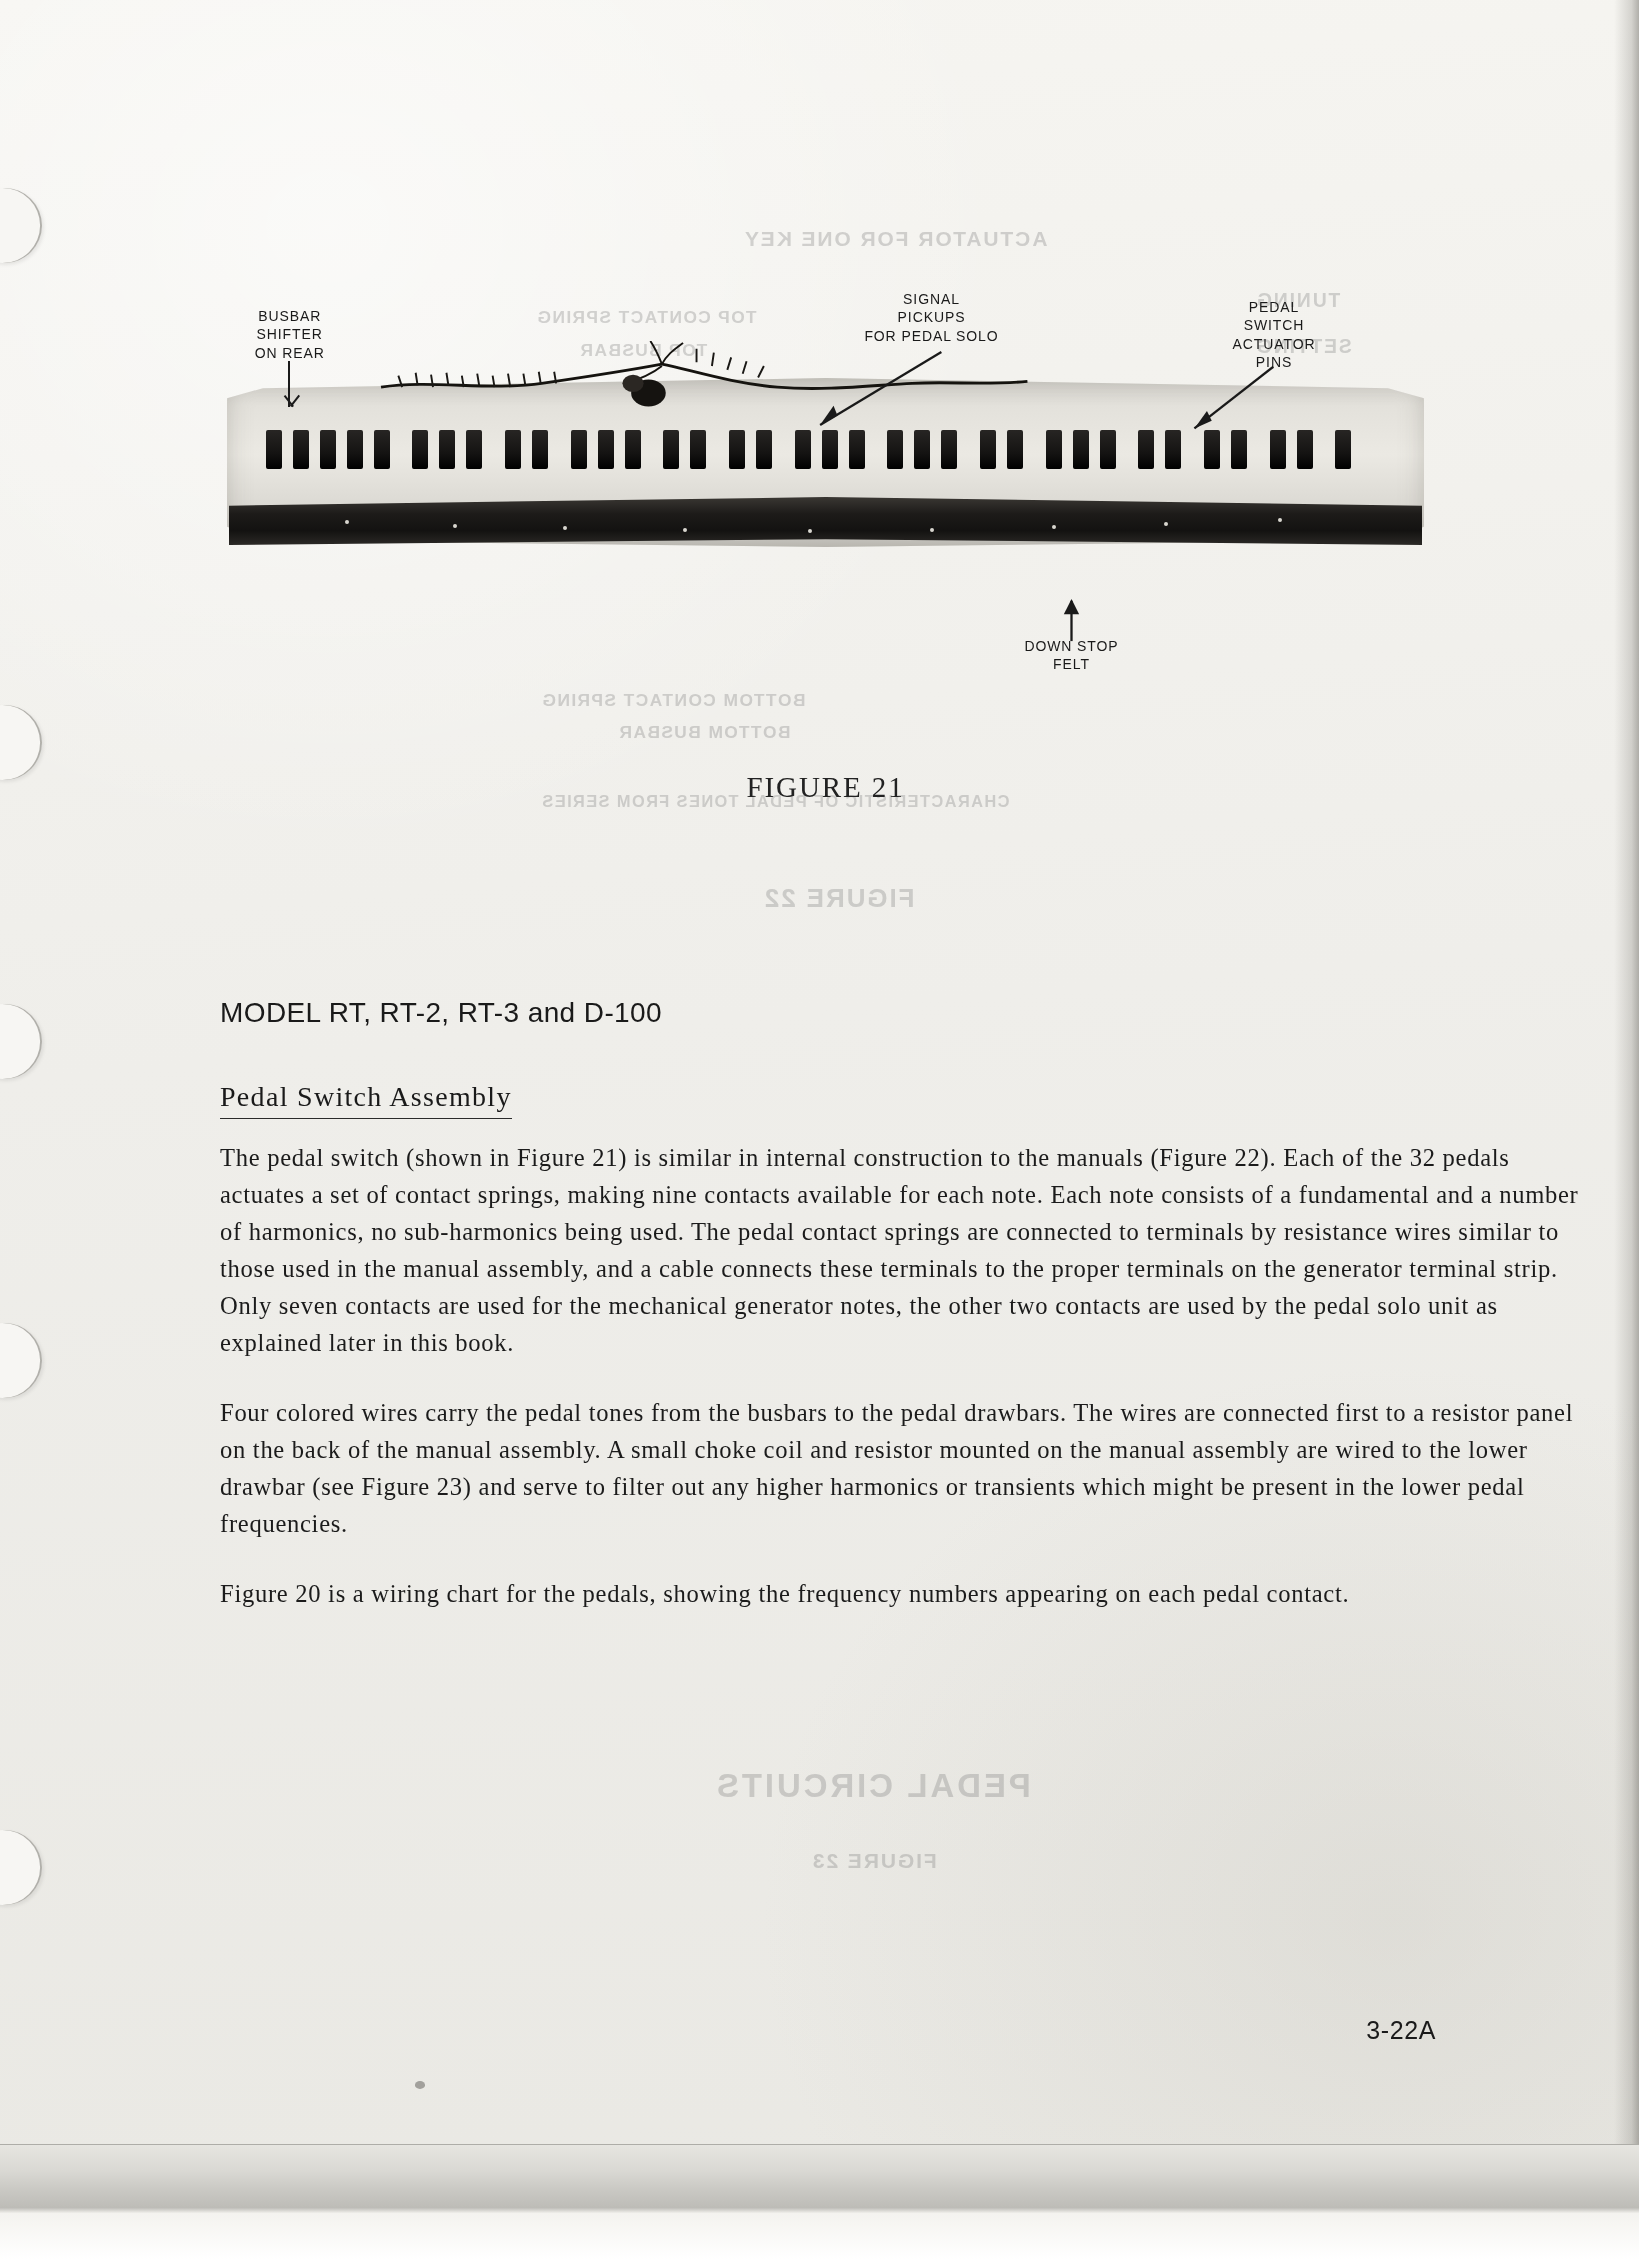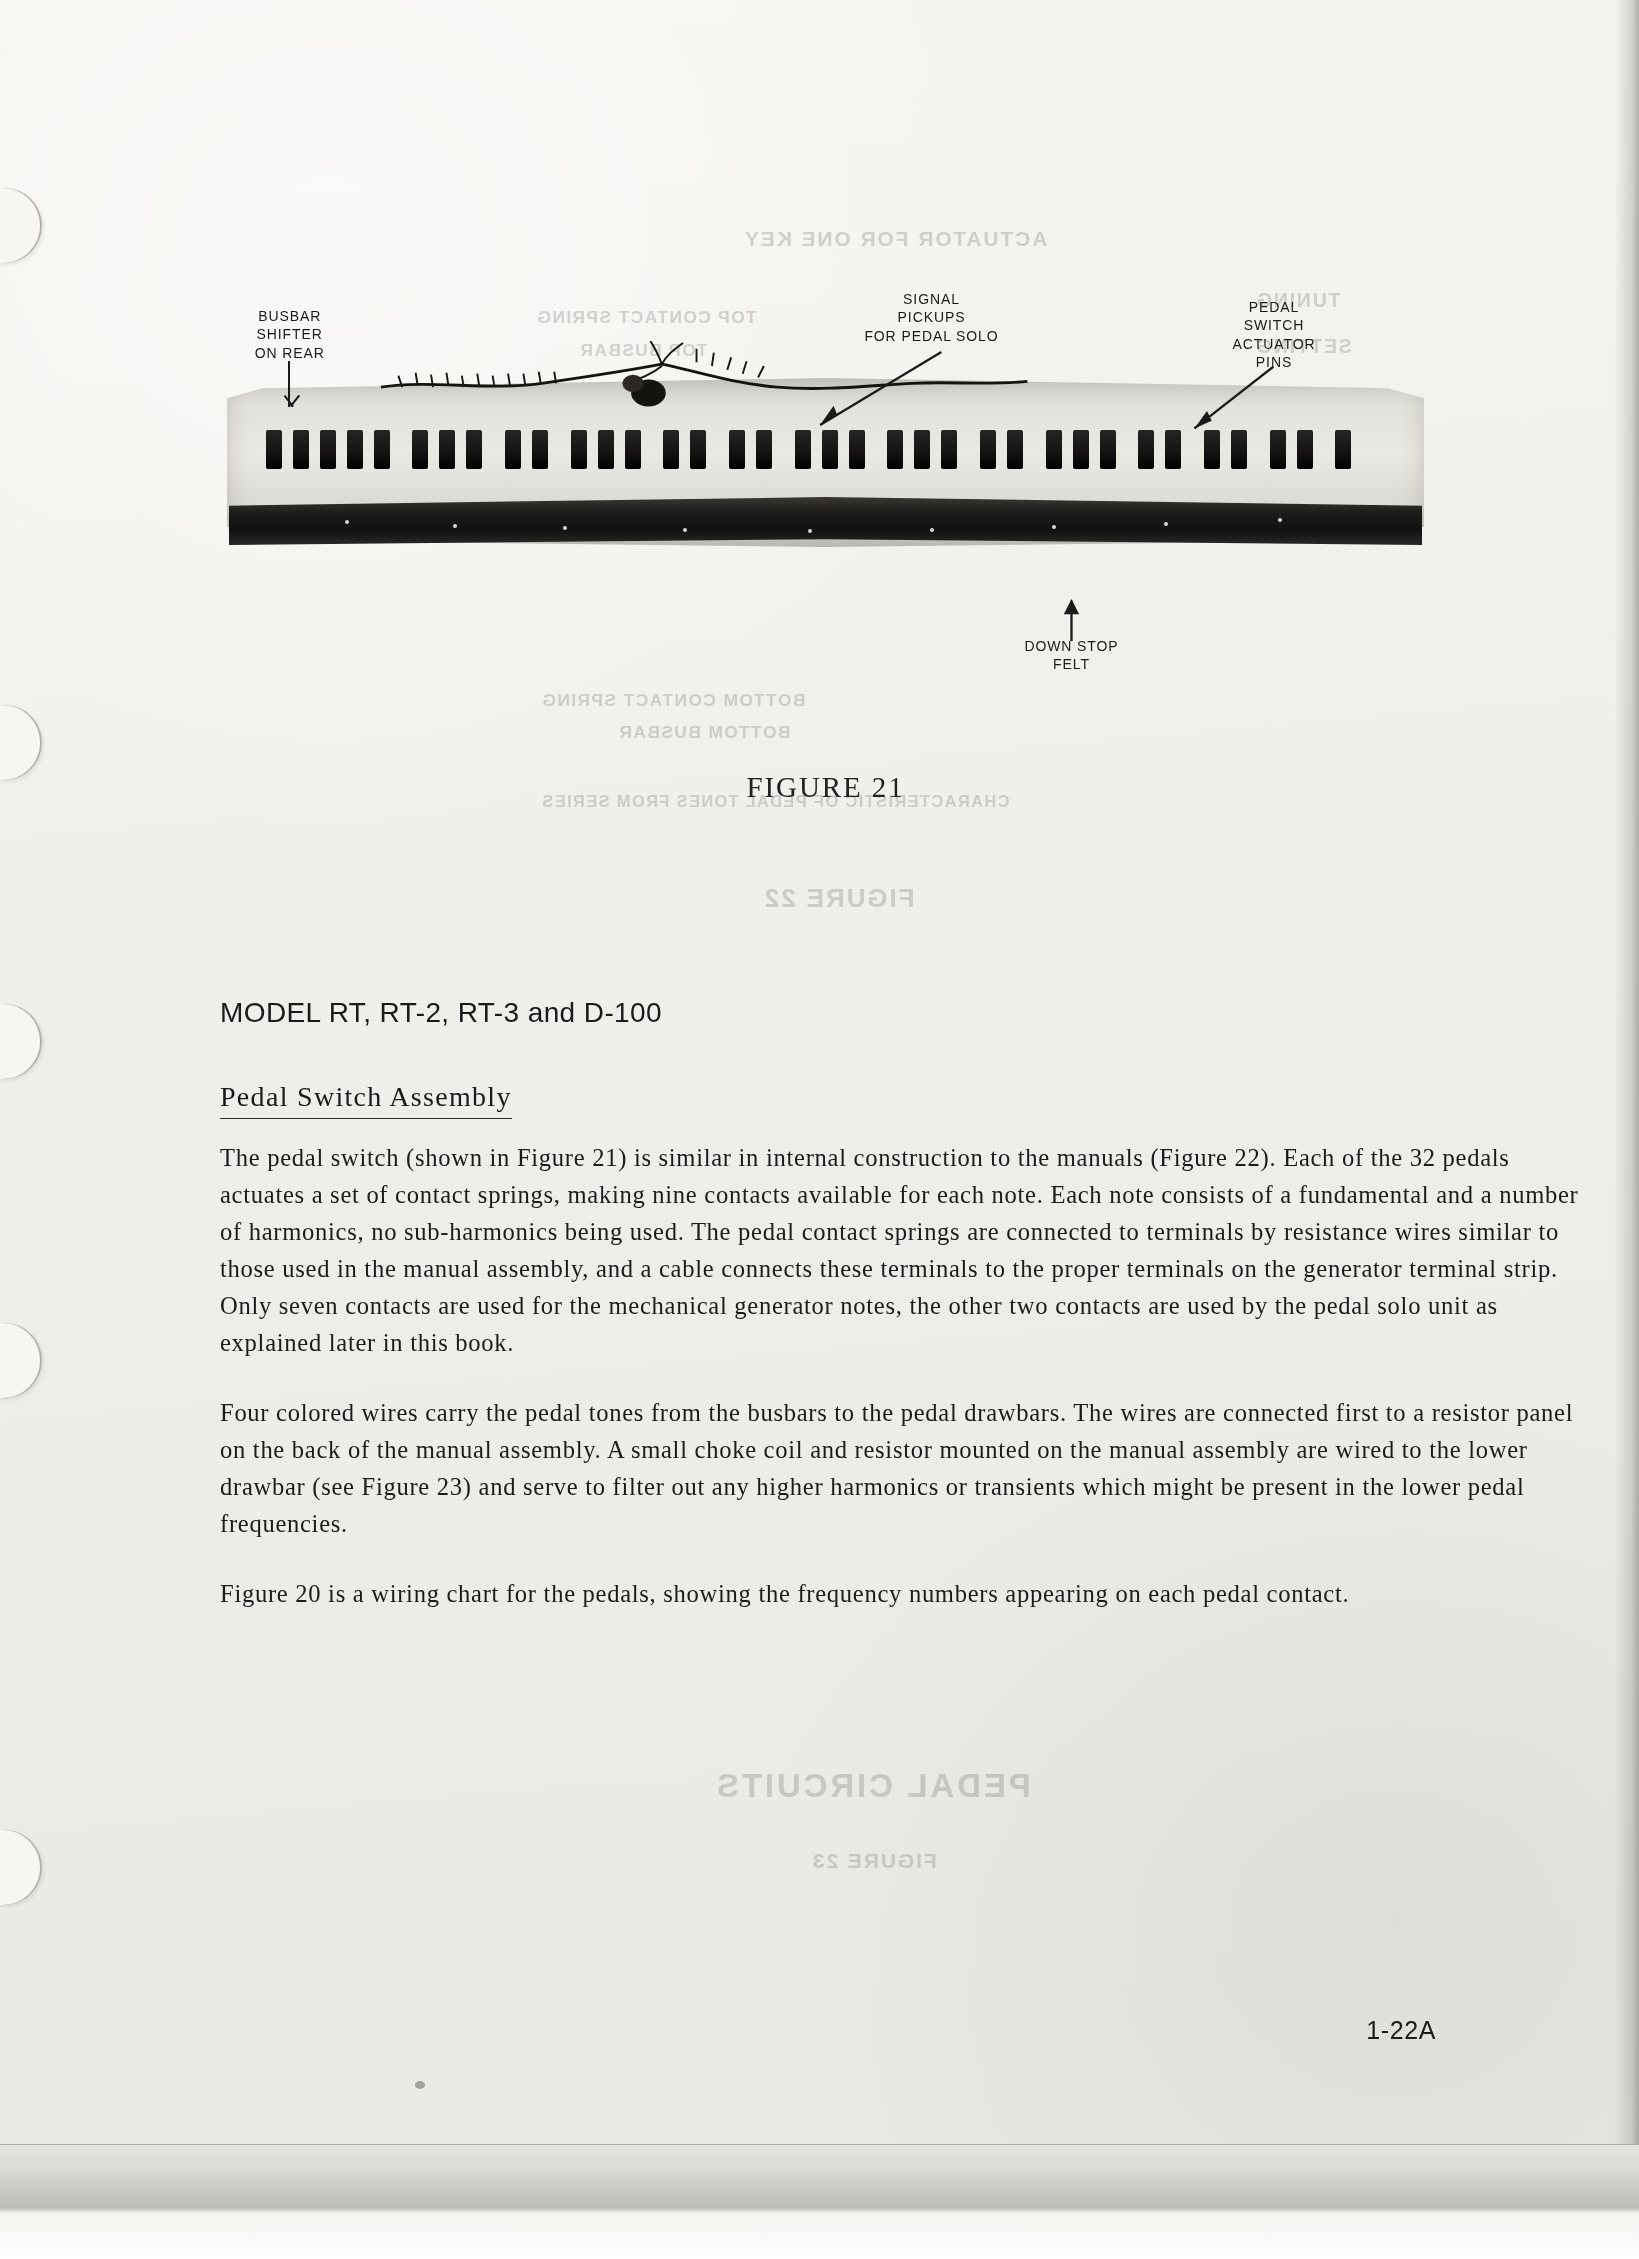--- a/index.html
+++ b/index.html
@@ -343,20 +343,20 @@
   <div class="model-line">MODEL RT, RT-2, RT-3 and D-100</div>
 
   <div class="section-title">Pedal Switch Assembly</div>
 
   <div class="body">
     <p>The pedal switch (shown in Figure 21) is similar in internal construction to the manuals (Figure 22).  Each of the 32 pedals actuates a set of contact springs, making nine contacts available for each note.  Each note consists of a fundamental and a number of harmonics, no sub-harmonics being used.  The pedal contact springs are connected to terminals by resistance wires similar to those used in the manual assembly, and a cable connects these terminals to the proper terminals on the generator terminal strip.  Only seven contacts are used for the mechanical generator notes, the other two contacts are used by the pedal solo unit as explained later in this book.</p>
     <p>Four colored wires carry the pedal tones from the busbars to the pedal drawbars.  The wires are connected first to a resistor panel on the back of the manual assembly.  A small choke coil and resistor mounted on the manual assembly are wired to the lower drawbar (see Figure 23) and serve to filter out any higher harmonics or transients which might be present in the lower pedal frequencies.</p>
     <p>Figure 20 is a wiring chart for the pedals, showing the frequency numbers appearing on each pedal contact.</p>
   </div>
 
-  <div class="page-number">1-22A</div>
+  <div class="page-number">3-22A</div>
 
   <div class="smudge" style="left:415px; top:2081px;"></div>
 
   <div class="page-edge-right"></div>
   <div class="page-edge-bottom"></div>
 </div>
 
 
 </body></html>

